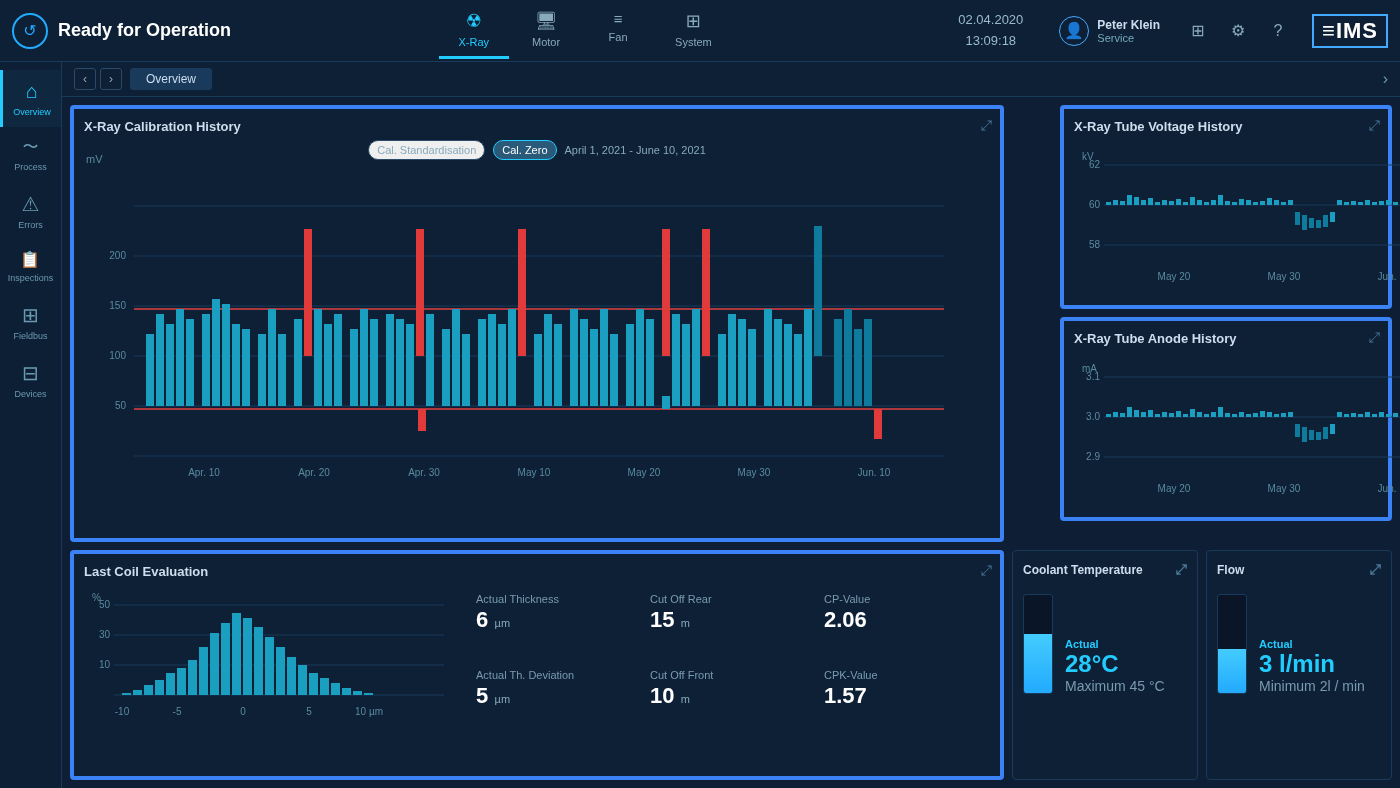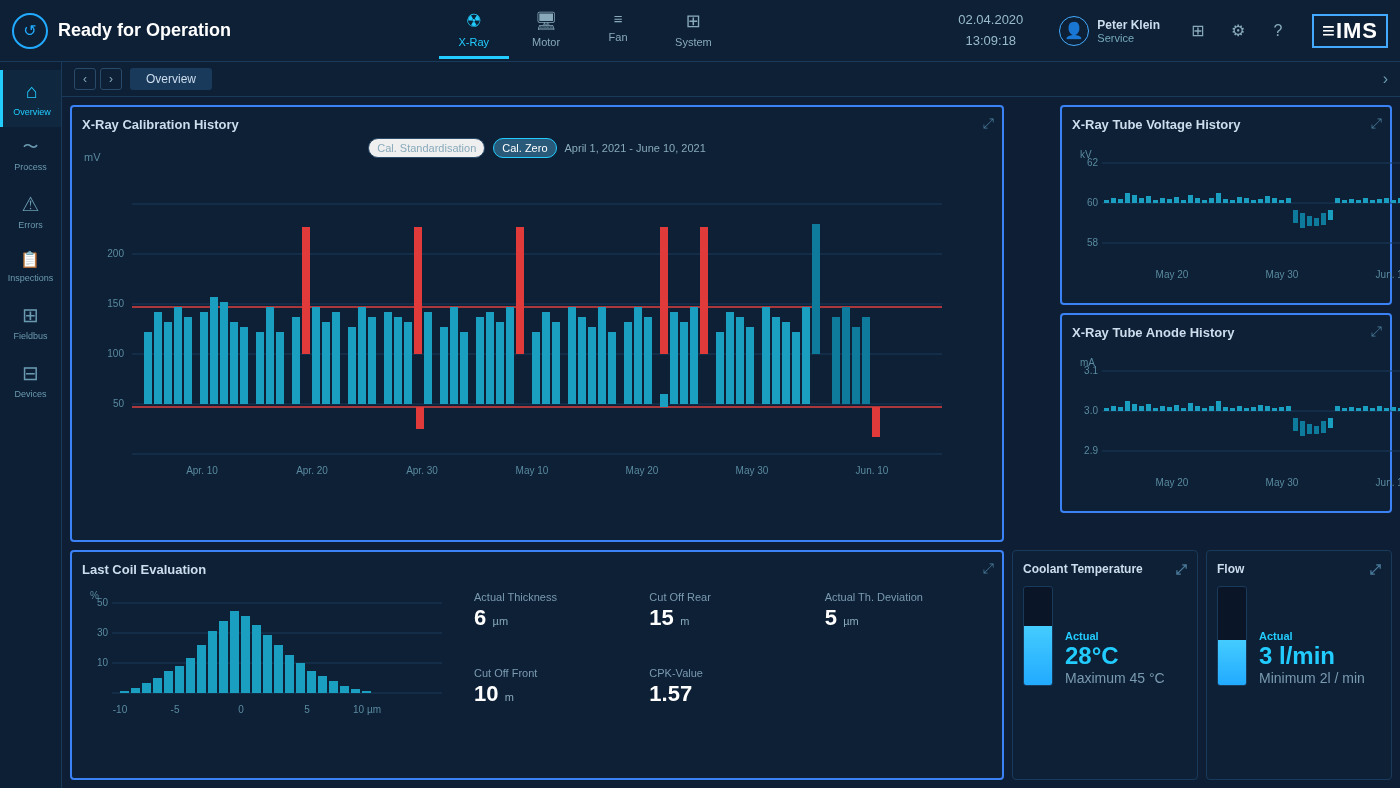--- a/index.html
+++ b/index.html
@@ -37,21 +37,21 @@
     .breadcrumb-bar { display: flex; align-items: center; padding: 6px 12px; background: #0d2035; border-bottom: 1px solid #1a3a5c; gap: 8px; }
     .breadcrumb-nav { display: flex; gap: 4px; }
     .nav-arrow { width: 22px; height: 22px; border: 1px solid #2a4a6a; border-radius: 3px; display: flex; align-items: center; justify-content: center; cursor: pointer; color: #8ab; font-size: 12px; }
     .breadcrumb-label { background: #1a3a5c; padding: 4px 16px; border-radius: 3px; color: #cde; font-size: 12px; }
     .collapse-btn { margin-left: auto; cursor: pointer; color: #6a9ab0; font-size: 16px; }
 
     
     .dashboard { display: grid; grid-template-columns: 1fr 380px; grid-template-rows: auto auto; gap: 8px; padding: 8px; flex: 1; overflow: hidden; }
 
     
-    .card { background: #0d2035; border: 2px solid #3b82f6; border-radius: 4px; padding: 10px; position: relative; }
+    .card { background: #0d2035; border: 4px solid #3b82f6; border-radius: 4px; padding: 10px; position: relative; }
     .card-title { color: #cde; font-size: 13px; font-weight: 600; margin-bottom: 6px; }
     .card-expand { position: absolute; top: 8px; right: 8px; color: #4a7a9a; cursor: pointer; font-size: 14px; }
 
     
     .right-panel { display: flex; flex-direction: column; gap: 8px; padding-left: 48px; }
 
     
     .calibration-card { grid-column: 1; grid-row: 1; }
     .coil-card { grid-column: 1; grid-row: 2; }
 
@@ -69,21 +69,21 @@
     .coil-chart { flex: 0 0 380px; }
     .coil-metrics { flex: 1; display: grid; grid-template-columns: 1fr 1fr 1fr; gap: 8px; padding: 8px 0; }
     .metric-item { display: flex; flex-direction: column; gap: 2px; }
     .metric-label { color: #7a9ab0; font-size: 11px; }
     .metric-value { color: #fff; font-size: 22px; font-weight: 600; }
     .metric-unit { color: #8ab; font-size: 11px; display: inline; margin-left: 3px; }
 
     
     .bottom-right { grid-column: 2; grid-row: 2; display: flex; gap: 8px; }
     .small-card { flex: 1; background: #0d2035; border: 1px solid #1a3a5c; border-radius: 4px; padding: 10px; position: relative; }
-    .small-card-title { color: #cde; font-size: 12px; font-weight: 600; display: flex; align-items: center; gap: 6px; }
+    .small-card-title { color: #cde; font-size: 12px; font-weight: 600; margin-bottom: 8px; display: flex; align-items: center; gap: 6px; }
     .gauge-bar-container { width: 30px; height: 100px; background: #0a1628; border: 1px solid #1a3a5c; border-radius: 3px; position: relative; overflow: hidden; margin: 0 auto; }
     .gauge-fill { position: absolute; bottom: 0; left: 0; right: 0; background: linear-gradient(to top, #2af, #4cf); }
     .gauge-label { color: #2cf; font-size: 11px; font-weight: 600; }
     .gauge-value { color: #2cf; font-size: 24px; font-weight: 700; }
     .gauge-subtext { color: #7a9ab0; font-size: 14px; }
 
     .axis-label { font-size: 10px; fill: #5a8aa0; }
     .grid-line { stroke: #1a3a5c; stroke-width: 1; }
     .bar-cyan { fill: #1a9fc0; }
     .bar-red { fill: #e03a3a; }
@@ -481,20 +481,24 @@
               </div>
             </div>
             <div class="metric-item">
               <span class="metric-label">Cut Off Rear</span>
               <div>
                 <span class="metric-value">15</span>
                 <span class="metric-unit">m</span>
               </div>
             </div>
             <div class="metric-item">
+              <span class="metric-label">CP-Value</span>
+              <span class="metric-value">2.06</span>
+            </div>
+            <div class="metric-item">
               <span class="metric-label">Actual Th. Deviation</span>
               <div>
                 <span class="metric-value">5</span>
                 <span class="metric-unit">µm</span>
               </div>
             </div>
             <div class="metric-item">
               <span class="metric-label">Cut Off Front</span>
               <div>
                 <span class="metric-value">10</span>

